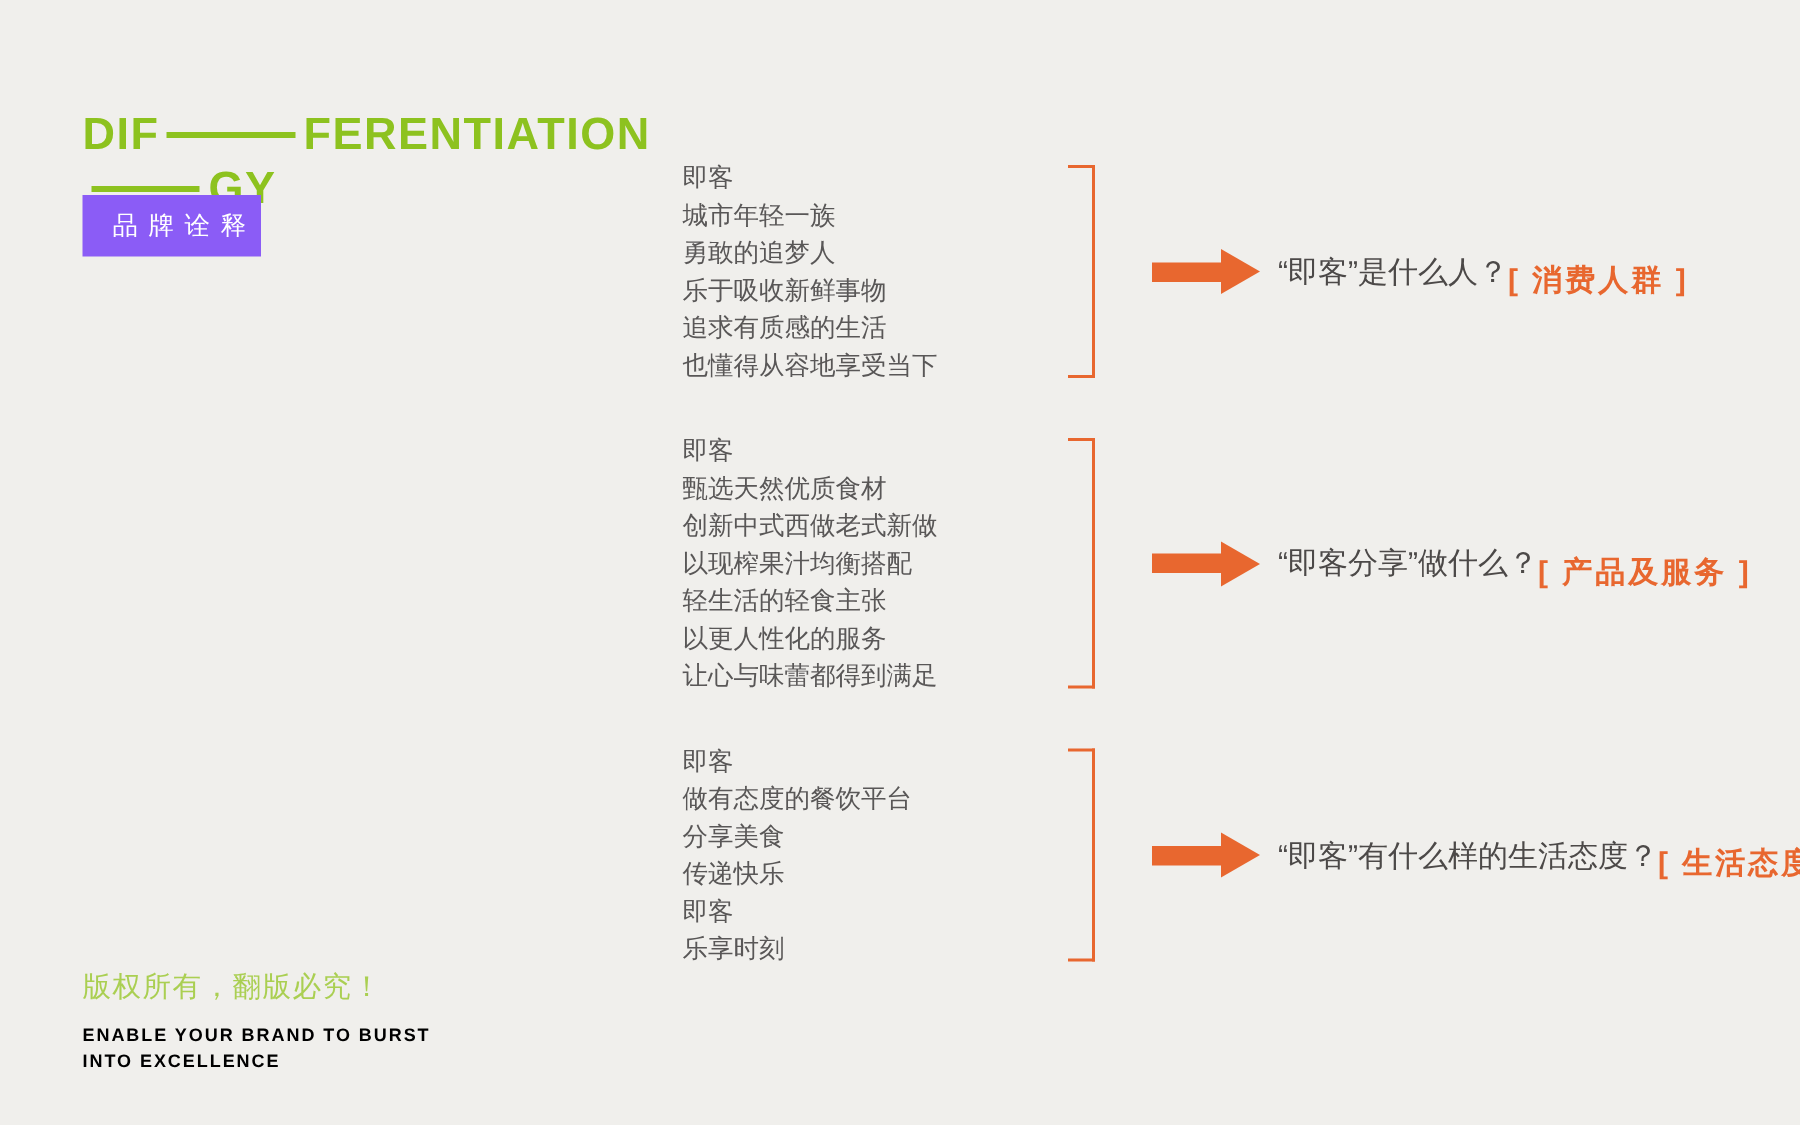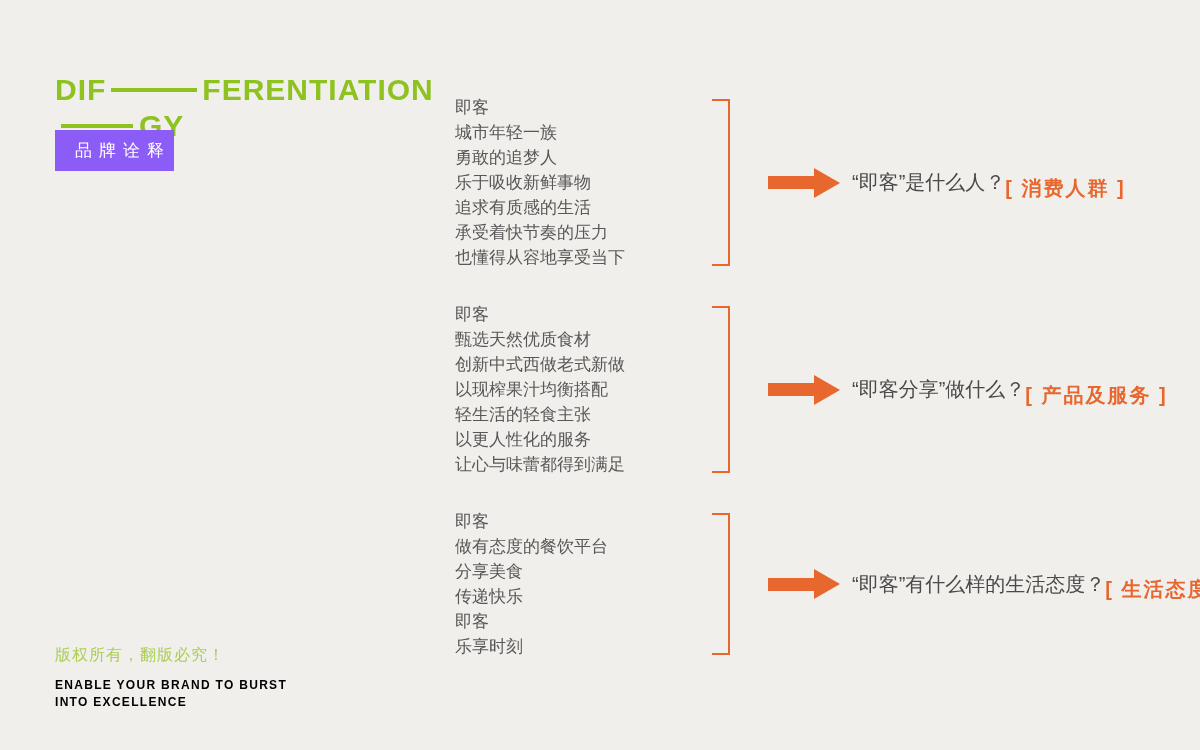--- a/index.html
+++ b/index.html
@@ -19,21 +19,21 @@
   .rule { height:4px; background:#8dc21f; }
   .rule-1 { width:86px; margin:0 5px; }
   .rule-2 { width:72px; margin:0 6px; }
   .badge {
     position:absolute; left:55px; top:130px;
     background:#8b5cf6; color:#ffffff;
     font-size:17px; letter-spacing:7px;
     padding:9px 3px 9px 20px;
   }
   .main { position:absolute; left:455px; top:95px; }
-  .row { display:flex; margin-bottom:32px; }
+  .row { display:flex; margin-bottom:32px;margin-top:11px; }
   .lines { width:257px; color:#595757; font-size:17px; line-height:25px; }
   .line { white-space:nowrap; }
   .bracket {
     width:18px;
     border-top:2px solid #e8672f;
     border-right:2px solid #e8672f;
     border-bottom:2px solid #e8672f;
     align-self:stretch; margin:4px 0;
   }
   .arrow { display:flex; align-items:center; align-self:center; margin-left:38px; }
@@ -47,21 +47,21 @@
   .qa {
     align-self:center; margin-left:12px; width:260px;
     display:flex; flex-direction:row; align-items:center;
   }
   .question { color:#4c4948; font-size:20px; white-space:nowrap; }
   .label {
     color:#e8672f; font-size:20px; font-weight:bold;
     margin-top:11px; letter-spacing:2px; white-space:nowrap;
   }
   .footer { position:absolute; left:55px; top:645px; }
-  .copyright { color:#aacf52; font-size:16px; letter-spacing:1px; margin-bottom:11px; }
+  .copyright { color:#aacf52; font-size:19px; letter-spacing:1px; margin-bottom:11px; }
   .tagline { color:#000000; font-size:12px; font-weight:bold; letter-spacing:1.3px; line-height:17px; }
 </style>
 </head>
 <body>
 
 <div class="header">
   <div class="title-line">
     <span>DIF</span>
     <div class="rule rule-1"></div>
     <span>FERENTIATION</span>
@@ -76,21 +76,20 @@
 
 <div class="main">
 
   <div class="row">
     <div class="lines">
       <div class="line">即客</div>
       <div class="line">城市年轻一族</div>
       <div class="line">勇敢的追梦人</div>
       <div class="line">乐于吸收新鲜事物</div>
       <div class="line">追求有质感的生活</div>
-      <div class="line">承受着快节奏的压力</div>
       <div class="line">也懂得从容地享受当下</div>
     </div>
     <div class="bracket"></div>
     <div class="arrow">
       <div class="arrow-tail"></div>
       <div class="arrow-head"></div>
     </div>
     <div class="qa">
       <div class="question">“即客”是什么人？</div>
       <div class="label">[ 消费人群 ]</div>

